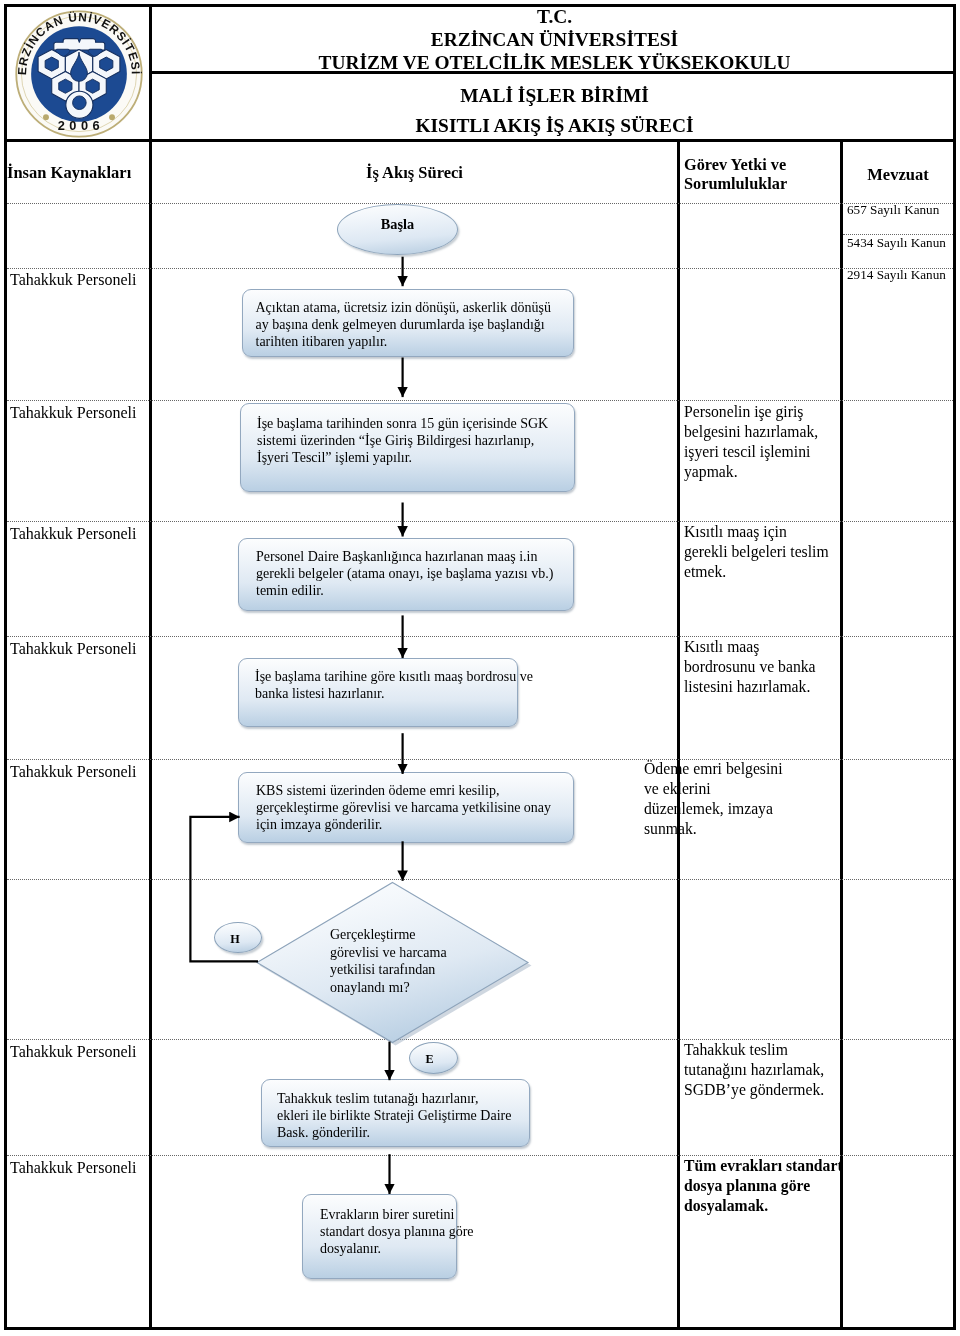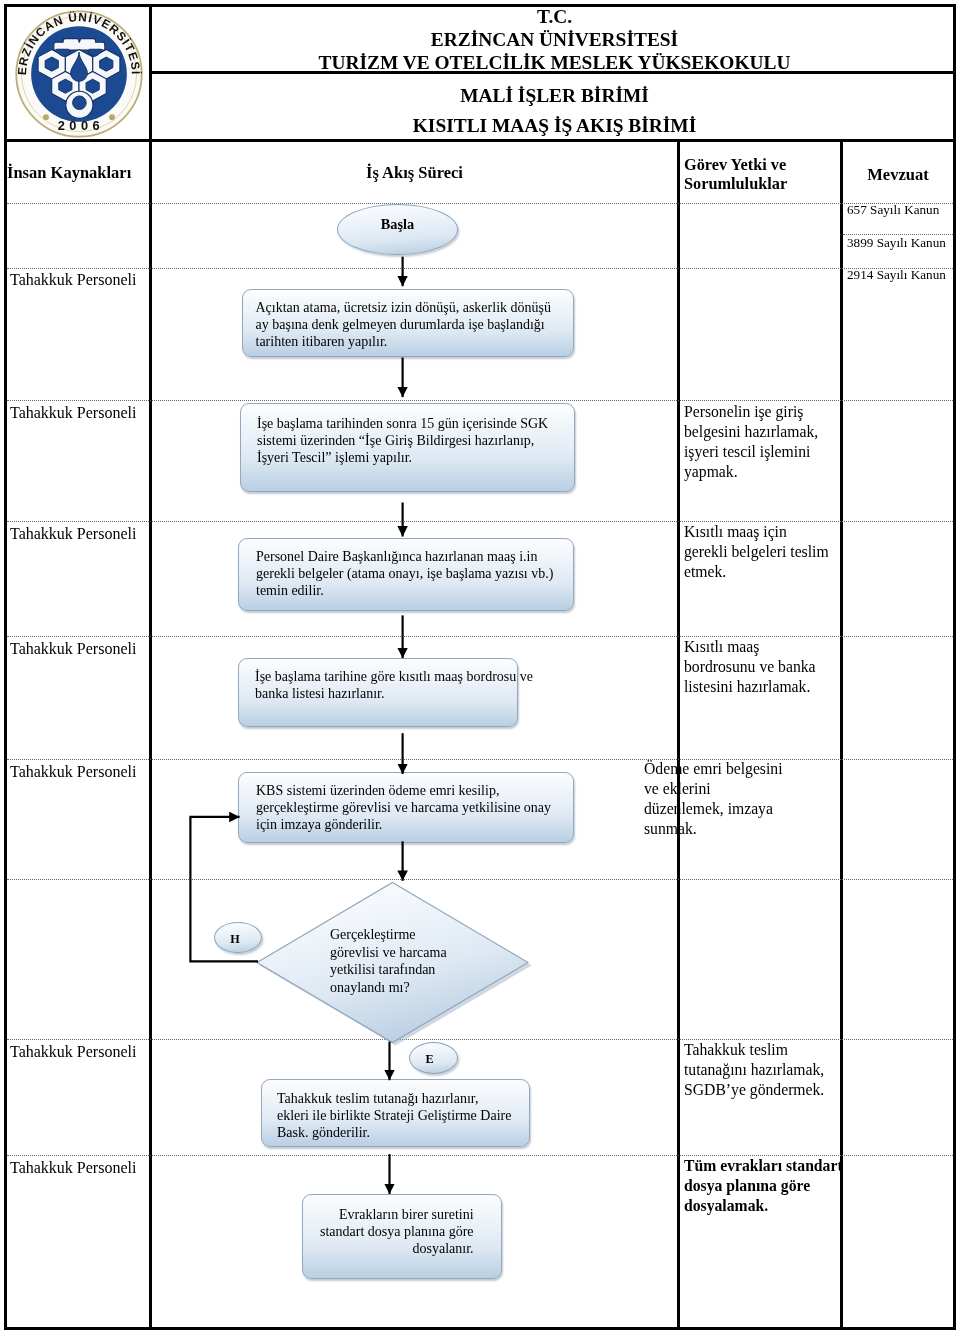--- a/index.html
+++ b/index.html
@@ -115,41 +115,41 @@
     </svg>
   </div>
 
   <div class="hdr-org">
     <div>T.C.</div>
     <div>ERZİNCAN ÜNİVERSİTESİ</div>
     <div>TURİZM VE OTELCİLİK MESLEK YÜKSEKOKULU</div>
   </div>
   <div class="hdr-doc">
     <div>MALİ İŞLER BİRİMİ</div>
-    <div>KISITLI MAAŞ İŞ AKIŞ BİRİMİ</div>
+    <div>KISITLI AKIŞ İŞ AKIŞ SÜRECİ</div>
   </div>
 
   <div class="coltitle" style="left:7px;top:163px;width:142px;text-align:left;font-size:16.5px;">İnsan Kaynakları</div>
   <div class="coltitle" style="left:152px;top:163px;width:525px;text-align:center;font-size:16.5px;">İş Akış Süreci</div>
   <div class="coltitle" style="left:684px;top:155px;width:160px;font-size:16.3px;line-height:1.17;">
     <div>Görev Yetki ve</div>
     <div>Sorumluluklar</div>
   </div>
   <div class="coltitle" style="left:843px;top:165px;width:110px;text-align:center;font-size:16.5px;">Mevzuat</div>
 
   <div class="role" style="left:10px;top:271px;">Tahakkuk Personeli</div>
   <div class="role" style="left:10px;top:404px;">Tahakkuk Personeli</div>
   <div class="role" style="left:10px;top:525px;">Tahakkuk Personeli</div>
   <div class="role" style="left:10px;top:640px;">Tahakkuk Personeli</div>
   <div class="role" style="left:10px;top:763px;">Tahakkuk Personeli</div>
   <div class="role" style="left:10px;top:1043px;">Tahakkuk Personeli</div>
   <div class="role" style="left:10px;top:1159px;">Tahakkuk Personeli</div>
 
   <div class="mevz" style="left:847px;top:202px;">657 Sayılı Kanun</div>
-  <div class="mevz" style="left:847px;top:234.5px;">3899 Sayılı Kanun</div>
+  <div class="mevz" style="left:847px;top:234.5px;">5434 Sayılı Kanun</div>
   <div class="mevz" style="left:847px;top:266.5px;">2914 Sayılı Kanun</div>
 
   <div class="duty" style="left:684px;top:402px;">Personelin işe giriş<br>belgesini hazırlamak,<br>işyeri tescil işlemini<br>yapmak.</div>
   <div class="duty" style="left:684px;top:522px;">Kısıtlı maaş için<br>gerekli belgeleri teslim<br>etmek.</div>
   <div class="duty" style="left:684px;top:637px;">Kısıtlı maaş<br>bordrosunu ve banka<br>listesini hazırlamak.</div>
   <div class="duty" style="left:644px;top:759px;">Ödeme emri belgesini<br>ve eklerini<br>düzenlemek, imzaya<br>sunmak.</div>
   <div class="duty" style="left:684px;top:1040px;">Tahakkuk teslim<br>tutanağını hazırlamak,<br>SGDB’ye göndermek.</div>
   <div class="duty" style="left:684px;top:1156px;font-weight:bold;">Tüm evrakları standart<br>dosya planına göre<br>dosyalamak.</div>
 
   <div class="shape term" style="left:337px;top:204px;width:121px;height:51px;">
@@ -173,21 +173,21 @@
   </div>
 
   <div class="shape proc" style="left:238px;top:772px;width:336px;height:71px;">
     <div class="txt" style="left:17px;top:9px;">KBS sistemi üzerinden ödeme emri kesilip,<br>gerçekleştirme görevlisi ve harcama yetkilisine onay<br>için imzaya gönderilir.</div>
   </div>
 
   <div class="shape proc" style="left:261px;top:1079px;width:269px;height:68px;">
     <div class="txt" style="left:15px;top:10px;">Tahakkuk teslim tutanağı hazırlanır,<br>ekleri ile birlikte Strateji Geliştirme Daire<br>Bask. gönderilir.</div>
   </div>
 
-  <div class="shape proc" style="left:302px;top:1194px;width:200px;height:85px;text-align:right;">
+  <div class="shape proc" style="left:302px;top:1194px;width:155px;height:85px;">
     <div class="txt" style="left:17px;top:11px;">Evrakların birer suretini<br>standart dosya planına göre<br>dosyalanır.</div>
   </div>
 
   <svg class="shape" style="left:253px;top:878px;width:280px;height:170px;" viewBox="0 0 280 170">
     <defs>
       <linearGradient id="dgrad" x1="0.12" y1="0" x2="0.55" y2="1">
         <stop offset="0%" stop-color="#fdfeff"></stop>
         <stop offset="24%" stop-color="#f3f7fb"></stop>
         <stop offset="62%" stop-color="#dfe9f3"></stop>
         <stop offset="100%" stop-color="#b9cfe3"></stop>

